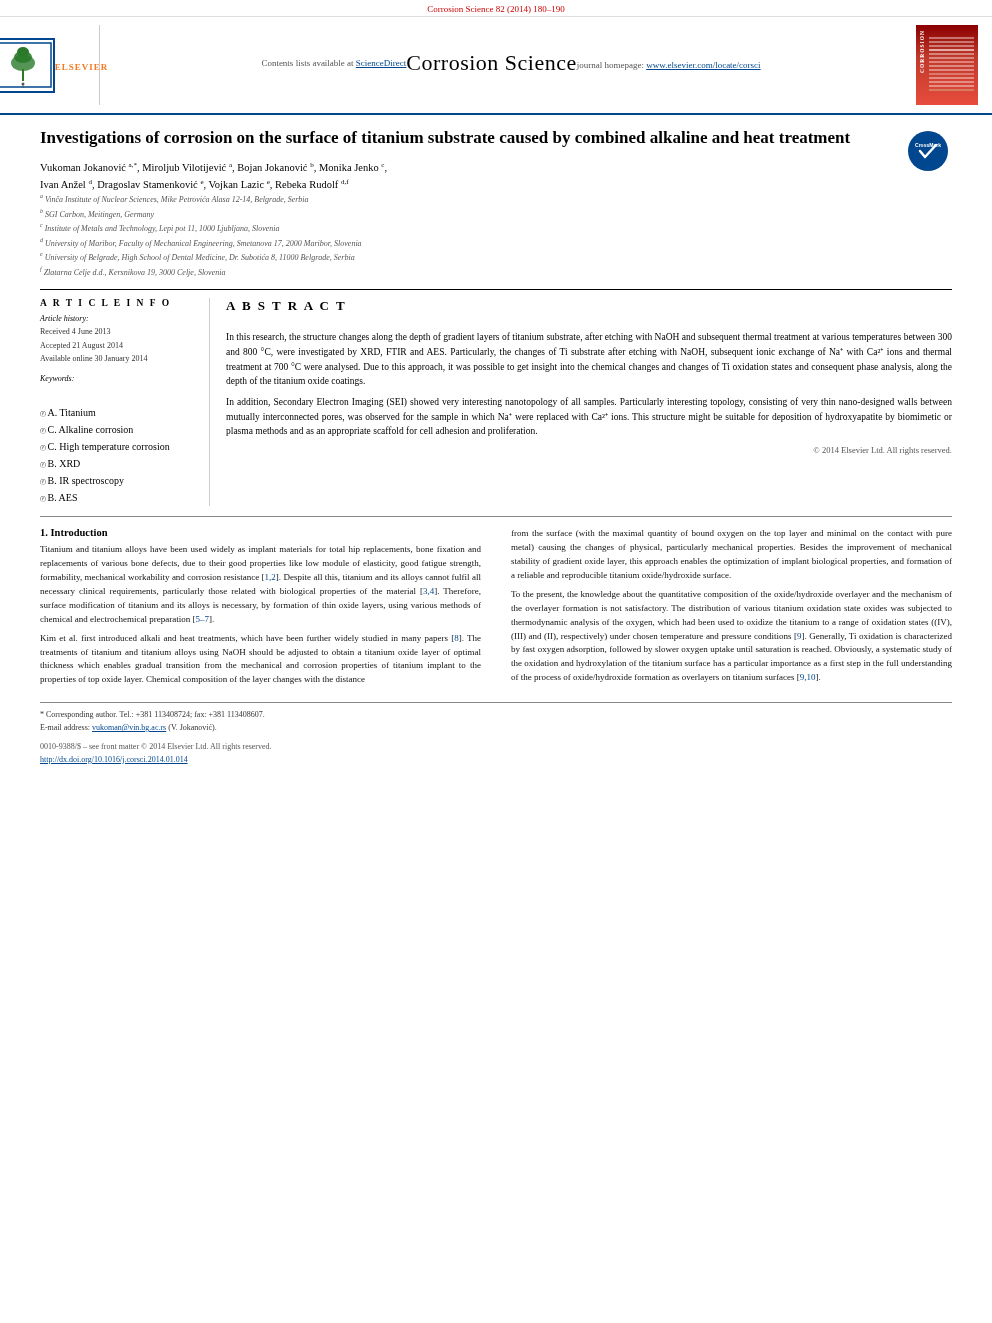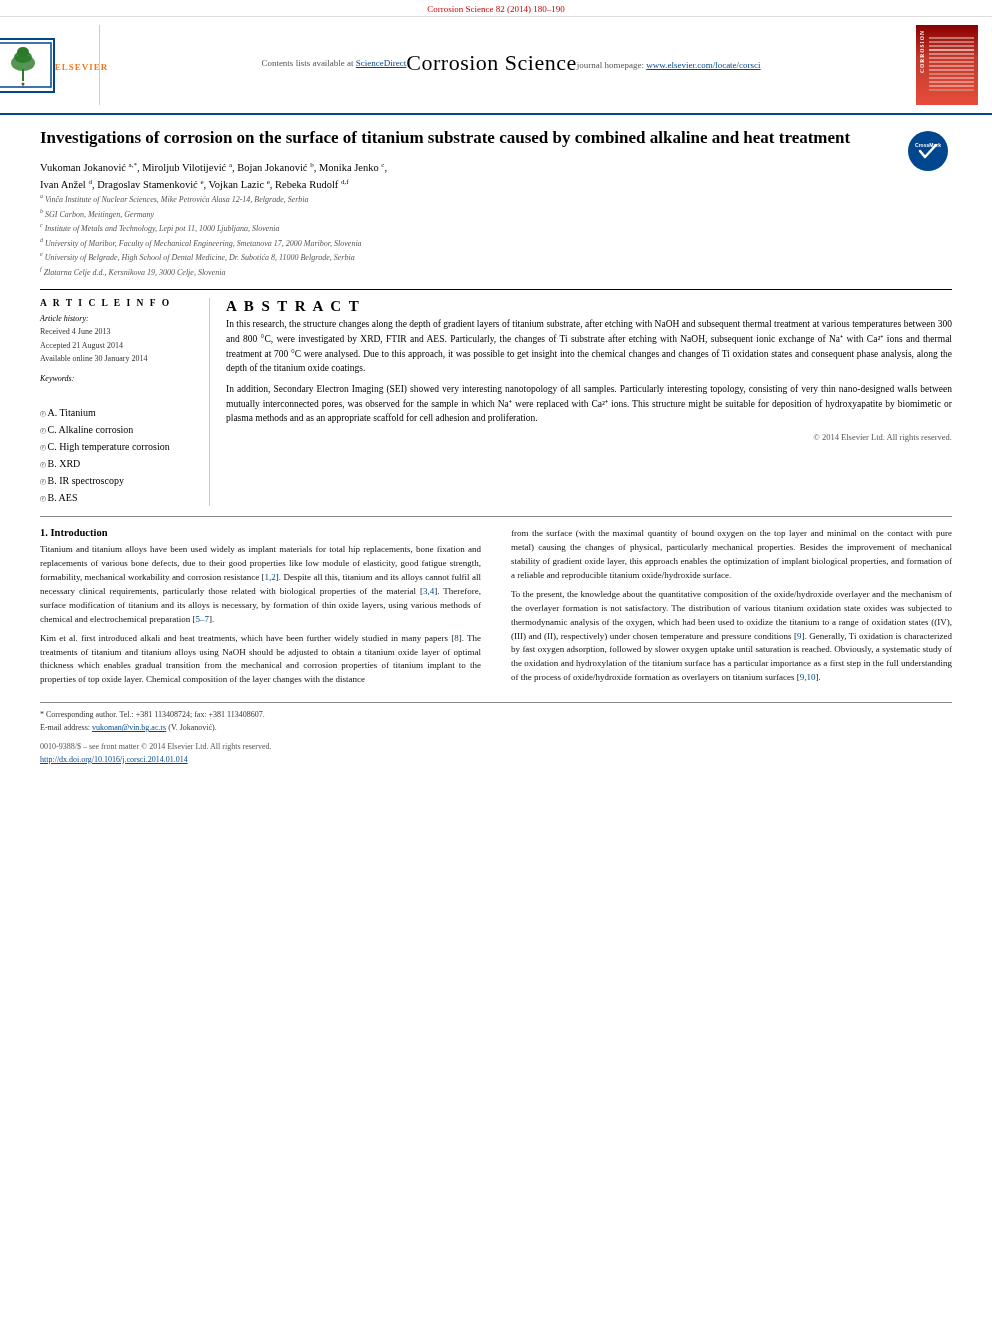--- a/index.html
+++ b/index.html
@@ -228,24 +228,24 @@
       content: 'ⓡ ';
       font-size: 6px;
     }
 
     
     .abstract-section {
       flex: 1;
     }
     .abstract-title {
       font-variant: small-caps;
-      font-size: 15px;
+      font-size: 13px;
       font-weight: bold;
       letter-spacing: 2px;
-      margin-bottom: 2px;
+      margin-bottom: 16px;
     }
     .abstract-text {
       font-size: 9.5px;
       line-height: 1.55;
       text-align: justify;
       color: #000;
     }
     .abstract-text p { margin-bottom: 6px; }
     .copyright {
       font-size: 8.5px;

